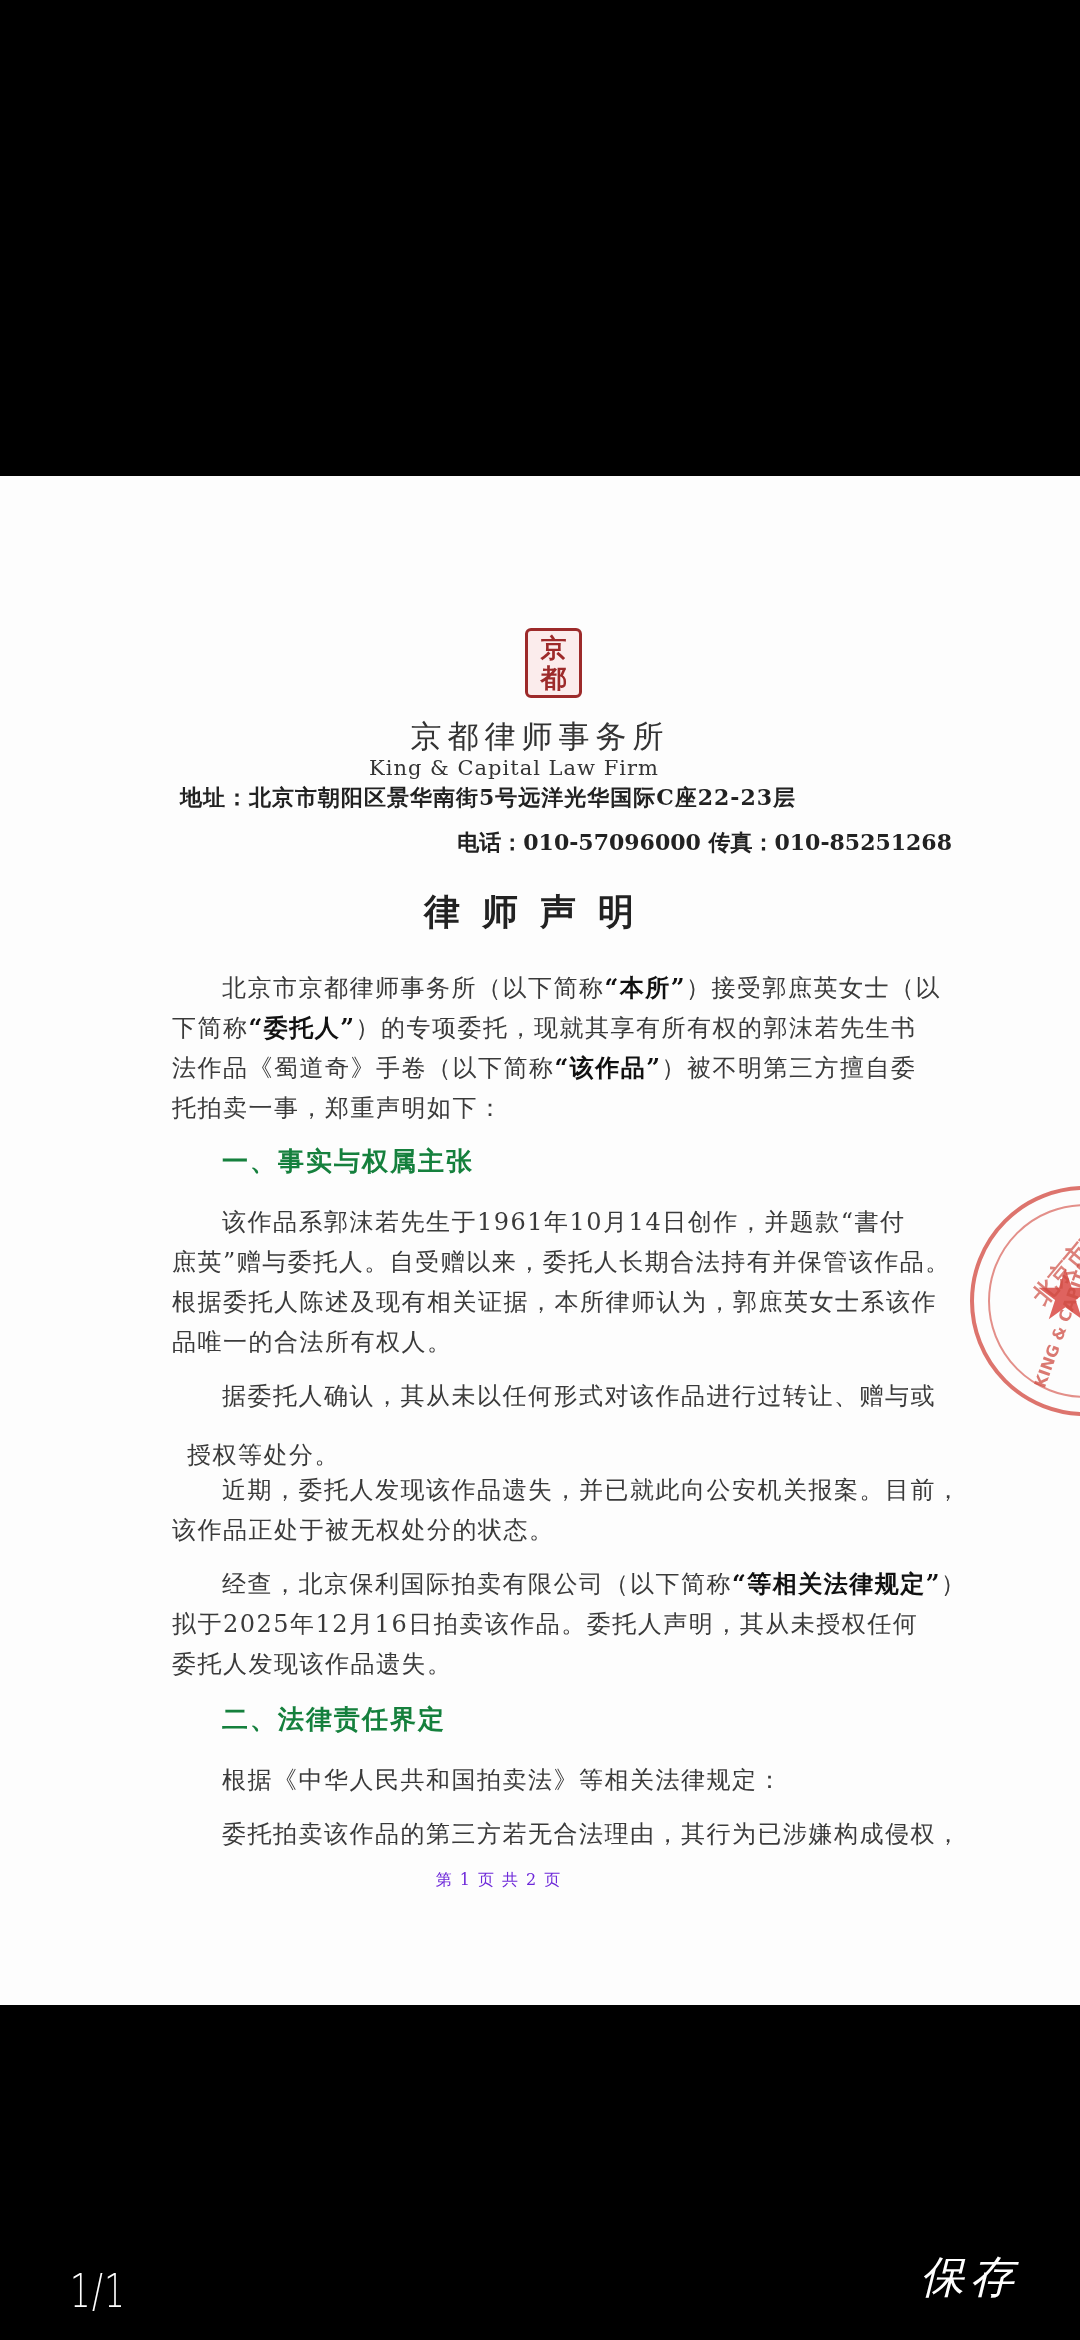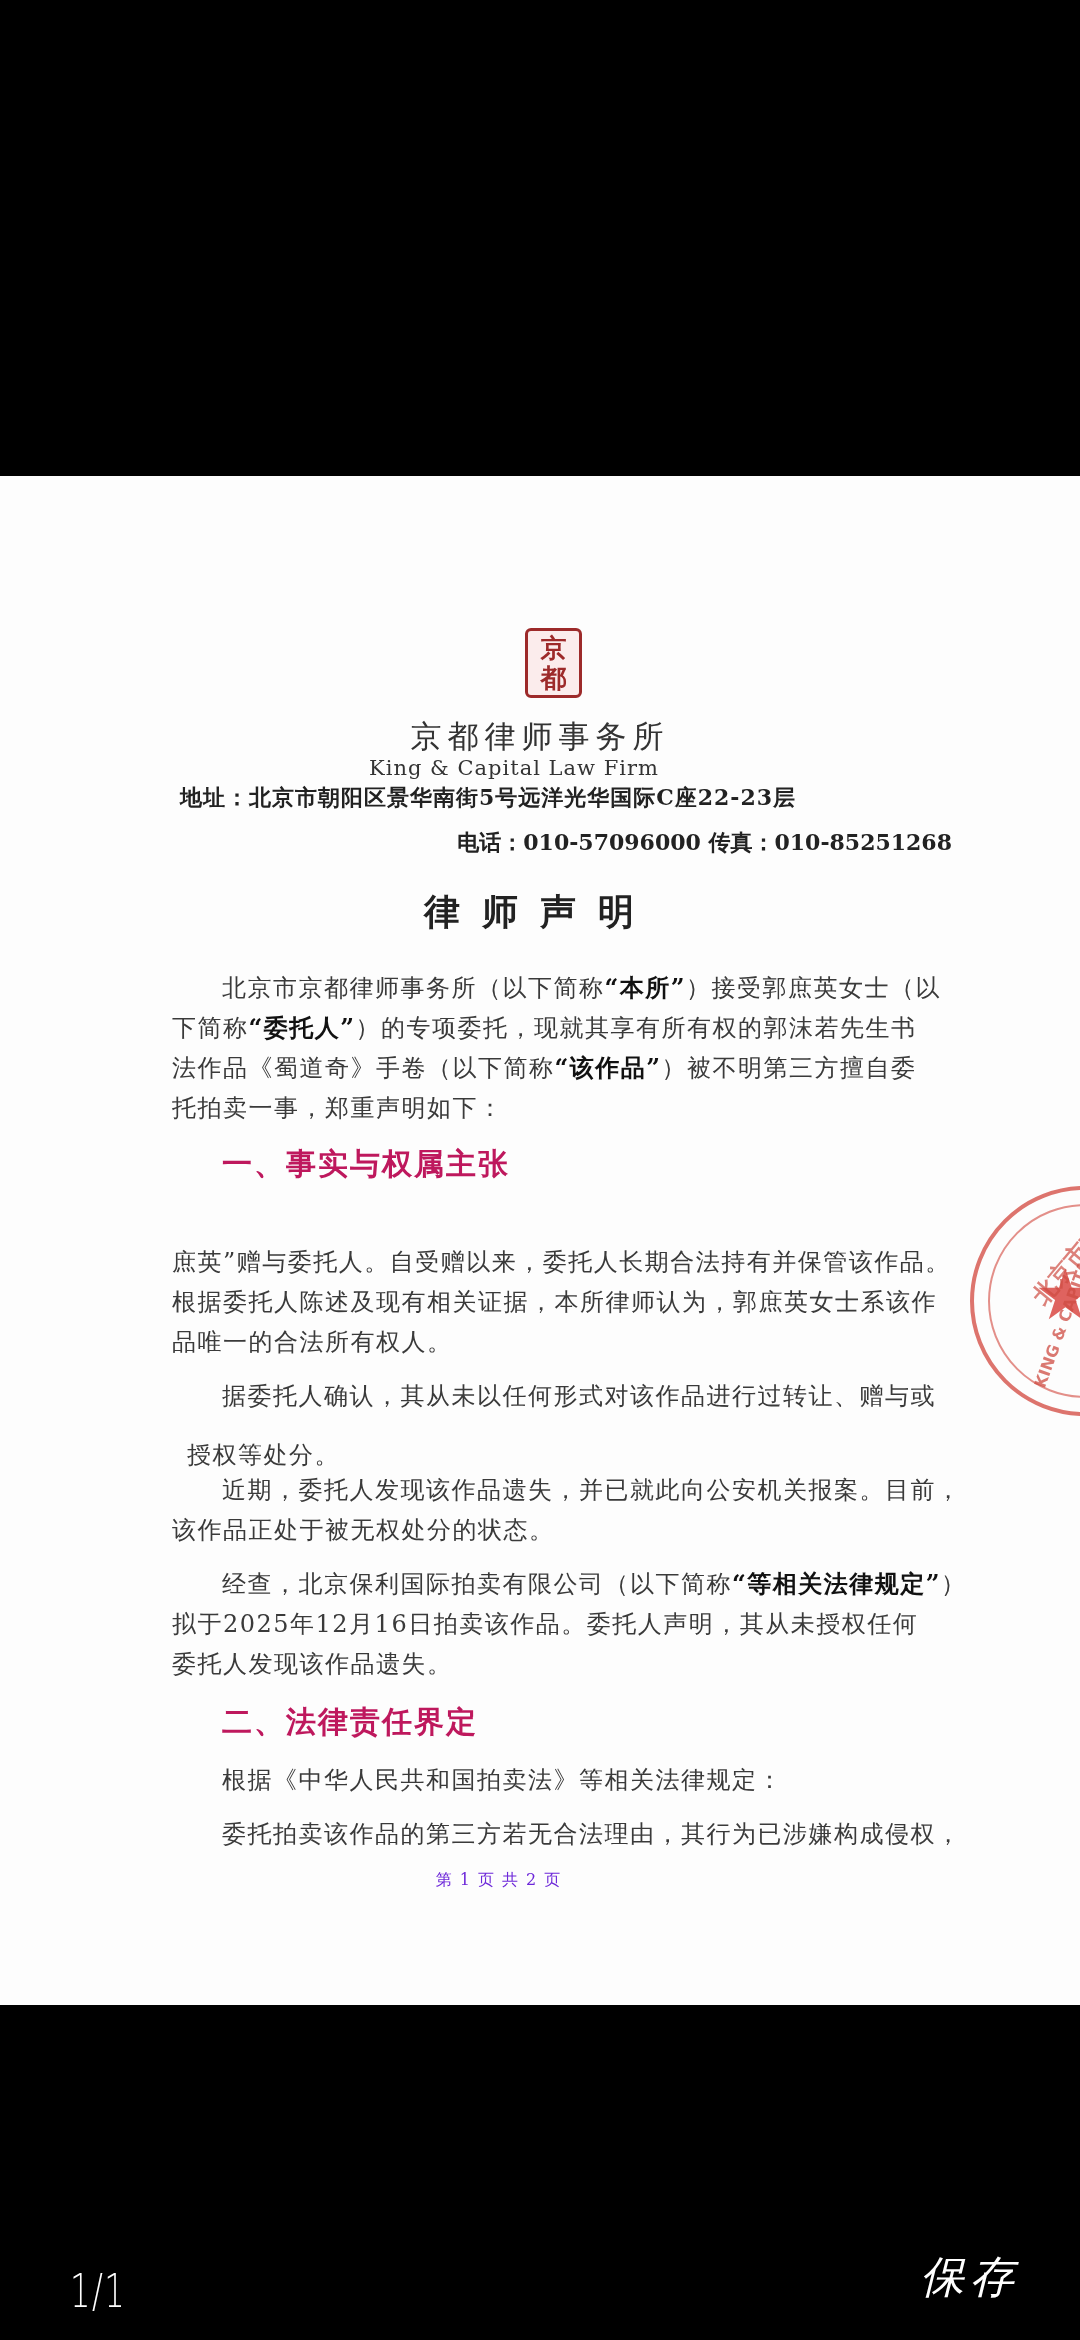--- a/index.html
+++ b/index.html
@@ -41,21 +41,21 @@
   }
   .title {
     left:0; width:1080px; top:412px; text-align:center;
     font-size:36px; color:#222; font-weight:bold; letter-spacing:22px;
   }
   .line {
     font-size:24px; color:#3a3a3a; letter-spacing:1.5px; line-height:32px;
   }
   .line b { color:#111; font-weight:bold; }
   .heading {
-    font-size:30px; color:#be185d; font-weight:bold; letter-spacing:2px;
+    font-size:26px; color:#15803d; font-weight:bold; letter-spacing:2px;
   }
   .footer-page {
     left:0; width:1004px; top:1394px; text-align:center;
     font-size:16px; color:#6d28d9; letter-spacing:8px;
   }
   .stamp {
     position:absolute; left:970px; top:710px; width:230px; height:230px;
     border-radius:50%; border:4px solid rgba(210,70,60,0.75);
     box-sizing:border-box;
   }
@@ -112,20 +112,21 @@
     <div class="abs line" style="left:172px; top:536px;">
       <span>下简称</span><b>“委托人”</b><span>）的专项委托，现就其享有所有权的郭沫若先生书</span>
     </div>
     <div class="abs line" style="left:172px; top:576px;">
       <span>法作品《蜀道奇》手卷（以下简称</span><b>“该作品”</b><span>）被不明第三方擅自委</span>
     </div>
     <div class="abs line" style="left:172px; top:616px;">托拍卖一事，郑重声明如下：</div>
 
     <div class="abs heading" style="left:222px; top:668px;">一、事实与权属主张</div>
 
+    <div class="abs line" style="left:222px; top:730px;">该作品系郭沫若先生于1961年10月14日创作，并题款“書付</div>
     <div class="abs line" style="left:172px; top:770px;">庶英”赠与委托人。自受赠以来，委托人长期合法持有并保管该作品。</div>
     <div class="abs line" style="left:172px; top:810px;">根据委托人陈述及现有相关证据，本所律师认为，郭庶英女士系该作</div>
     <div class="abs line" style="left:172px; top:850px;">品唯一的合法所有权人。</div>
 
     <div class="abs line" style="left:222px; top:904px;">据委托人确认，其从未以任何形式对该作品进行过转让、赠与或</div>
     <div class="abs line" style="left:187px; top:944px;margin-top:19px;">授权等处分。</div>
 
     <div class="abs line" style="left:222px; top:998px;">近期，委托人发现该作品遗失，并已就此向公安机关报案。目前，</div>
     <div class="abs line" style="left:172px; top:1038px;">该作品正处于被无权处分的状态。</div>
 

